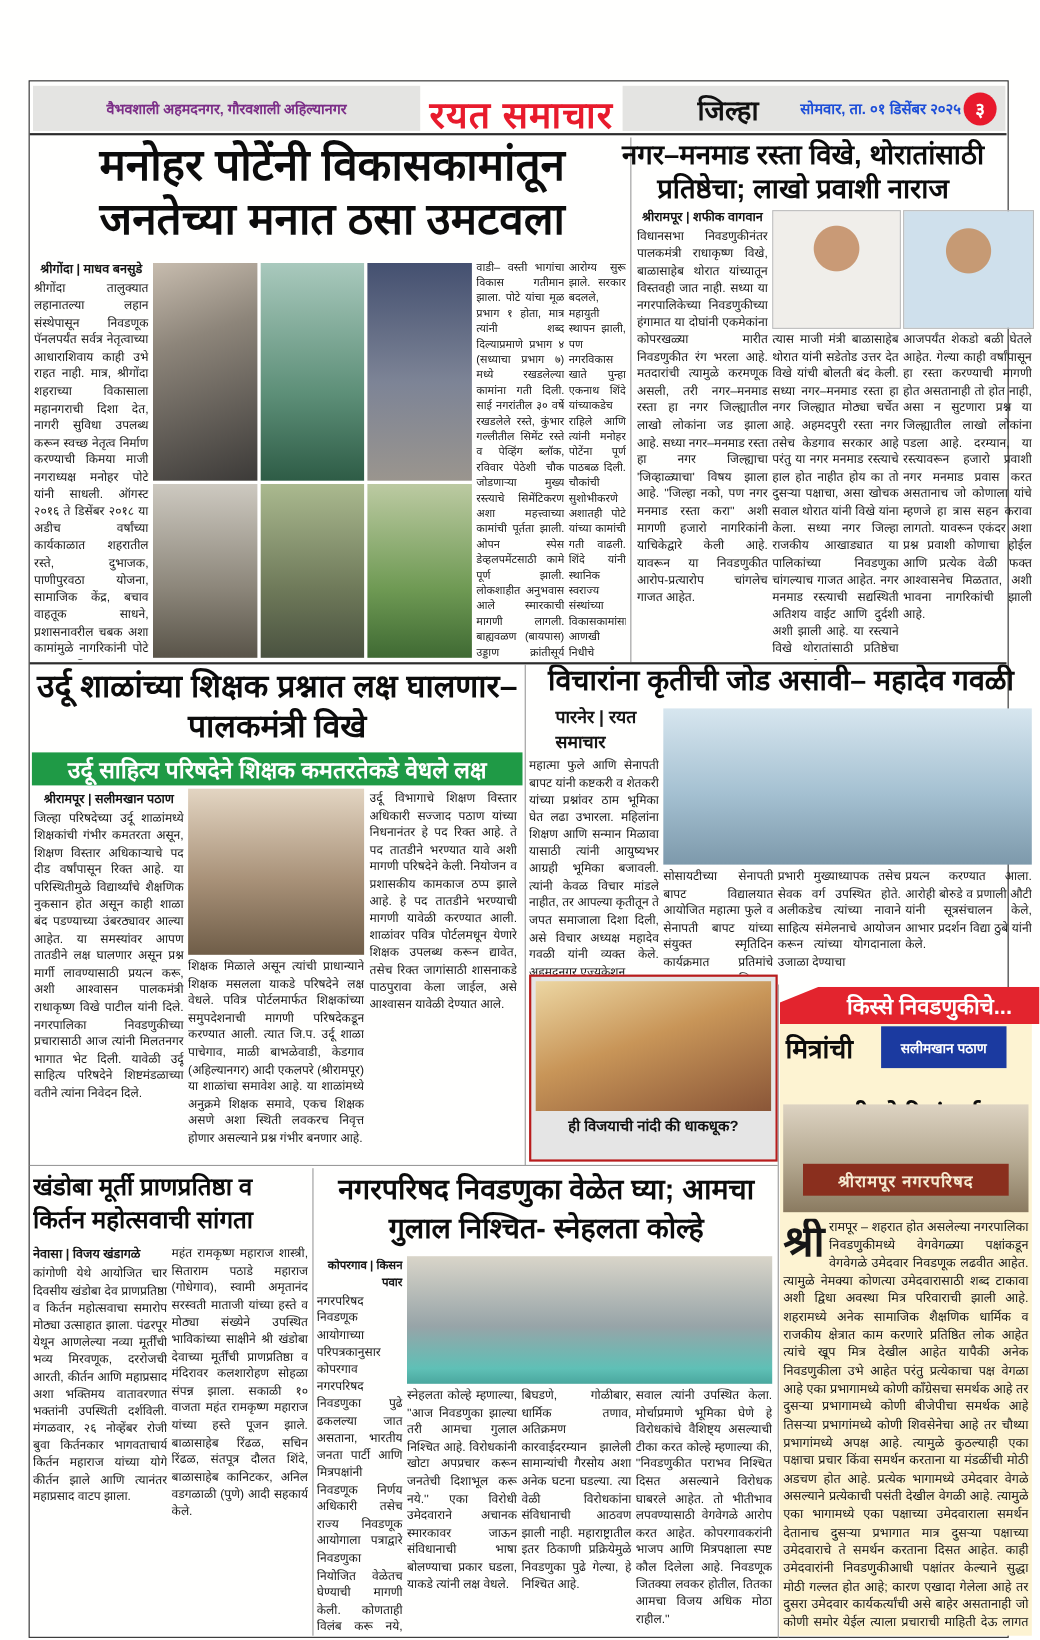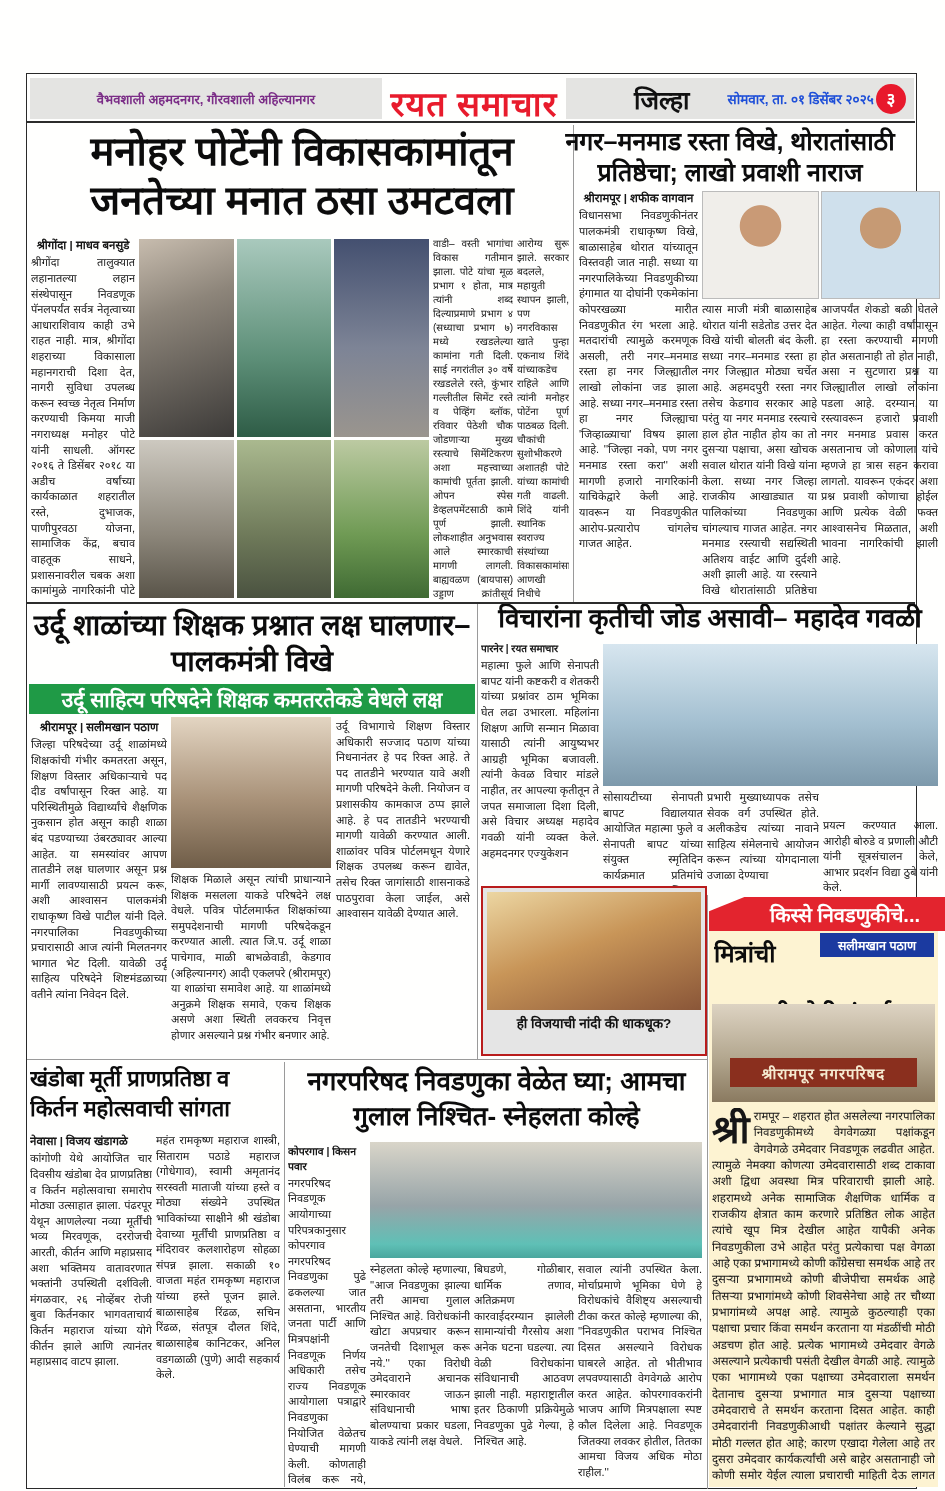--- a/index.html
+++ b/index.html
@@ -118,37 +118,37 @@
   </div>
   <div class="abs urduphoto" style="left:171px;top:717px;width:160px;height:151px;"></div>
   <div class="abs col" style="left:171px;top:872px;width:160px;height:186px;">शिक्षक मिळाले असून त्यांची प्राधान्याने शिक्षक मसलला याकडे परिषदेने लक्ष वेधले. पवित्र पोर्टलमार्फत शिक्षकांच्या समुपदेशनाची मागणी परिषदेकडून करण्यात आली. त्यात जि.प. उर्दू शाळा पाचेगाव, माळी बाभळेवाडी, केडगाव (अहिल्यानगर) आदी एकलपरे (श्रीरामपूर) या शाळांचा समावेश आहे. या शाळांमध्ये अनुक्रमे शिक्षक समावे, एकच शिक्षक असणे अशा स्थिती लवकरच निवृत्त होणार असल्याने प्रश्न गंभीर बनणार आहे.</div>
   <div class="abs col" style="left:336px;top:719px;width:134px;height:339px;">उर्दू विभागाचे शिक्षण विस्तार अधिकारी सज्जाद पठाण यांच्या निधनानंतर हे पद रिक्त आहे. ते पद तातडीने भरण्यात यावे अशी मागणी परिषदेने केली. नियोजन व प्रशासकीय कामकाज ठप्प झाले आहे. हे पद तातडीने भरण्याची मागणी यावेळी करण्यात आली. शाळांवर पवित्र पोर्टलमधून येणारे शिक्षक उपलब्ध करून द्यावेत, तसेच रिक्त जागांसाठी शासनाकडे पाठपुरावा केला जाईल, असे आश्वासन यावेळी देण्यात आले.</div>
 
   <div class="abs vline" style="left:477px;top:604px;height:456px;"></div>
 
   <div class="abs hl hl-gavli" style="left:482px;top:604px;width:456px;height:34px;">विचारांना कृतीची जोड असावी– महादेव गवळी</div>
 
   <div class="abs col" style="left:481px;top:642px;width:118px;height:248px;">
-    <span class="byline" style="font-size:10px;text-align:left;">पारनेर | रयत समाचार</span>
+    <span class="byline" style="font-size:16px;text-align:left;margin-left:24px;">पारनेर | रयत समाचार</span>
     <span>महात्मा फुले आणि सेनापती बापट यांनी कष्टकरी व शेतकरी यांच्या प्रश्नांवर ठाम भूमिका घेत लढा उभारला. महिलांना शिक्षण आणि सन्मान मिळावा यासाठी त्यांनी आयुष्यभर आग्रही भूमिका बजावली. त्यांनी केवळ विचार मांडले नाहीत, तर आपल्या कृतीतून ते जपत समाजाला दिशा दिली, असे विचार अध्यक्ष महादेव गवळी यांनी व्यक्त केले. अहमदनगर एज्युकेशन</span>
   </div>
   <div class="abs gavliphoto" style="left:603px;top:644px;width:335px;height:142px;"></div>
   <div class="abs col" style="left:603px;top:790px;width:100px;height:100px;">सोसायटीच्या सेनापती बापट विद्यालयात आयोजित महात्मा फुले व सेनापती बापट यांच्या संयुक्त स्मृतिदिन कार्यक्रमात प्रतिमांचे पूजन करून अभिवादन करण्यात आले. कार्यक्रमास कवी अॅड. राहुल ढाणगे, शाळा व्यवस्थापन समिती सदस्य</div>
   <div class="abs col" style="left:707px;top:790px;width:112px;height:100px;">प्रभारी मुख्याध्यापक तसेच सेवक वर्ग उपस्थित होते. अलीकडेच त्यांच्या नावाने साहित्य संमेलनाचे आयोजन करून त्यांच्या योगदानाला उजाळा देण्याचा</div>
-  <div class="abs col" style="left:823px;top:790px;width:115px;height:100px;margin-top:28px;">प्रयत्न करण्यात आला. आरोही बोरुडे व प्रणाली औटी यांनी सूत्रसंचालन केले, आभार प्रदर्शन विद्या ठुबे यांनी केले.</div>
+  <div class="abs col" style="left:823px;top:790px;width:115px;height:100px;">प्रयत्न करण्यात आला. आरोही बोरुडे व प्रणाली औटी यांनी सूत्रसंचालन केले, आभार प्रदर्शन विद्या ठुबे यांनी केले.</div>
 
   <div class="abs pinkframe" style="left:481px;top:886px;width:214px;height:158px;">
     <div class="pinkimg"></div>
     <div class="pinkcap">ही विजयाची नांदी की धाकधूक?</div>
   </div>
 
   <div class="abs vline" style="left:707px;top:895px;height:594px;"></div>
   <div class="abs cream" style="left:709px;top:930px;width:229px;height:557px;"></div>
   <div class="abs redband" style="left:709px;top:897px;width:272px;height:34px;">किस्से निवडणुकीचे...</div>
-  <div class="abs bluestrip" style="left:820px;top:933px;width:114px;height:24px;">सलीमखान पठाण</div>
+  <div class="abs bluestrip" style="left:801px;top:933px;width:114px;height:38px;">सलीमखान पठाण</div>
   <div class="abs kisse-h1" style="left:714px;top:936px;width:105px;height:28px;">मित्रांची</div>
   <div class="abs kisse-h2" style="left:712px;top:968px;width:224px;height:30px;margin-top:28px;">झाली मोठी पंचाईत</div>
   <div class="abs kissephoto" style="left:712px;top:1004px;width:223px;height:98px;">
     <div class="kissesign">श्रीरामपूर नगरपरिषद</div>
   </div>
   <div class="abs col" style="left:712px;top:1108px;width:223px;height:376px;font-size:11.5px;">
     <span class="dropcap">श्री</span>
     <span>रामपूर – शहरात होत असलेल्या नगरपालिका निवडणुकीमध्ये वेगवेगळ्या पक्षांकडून वेगवेगळे उमेदवार निवडणूक लढवीत आहेत. त्यामुळे नेमक्या कोणत्या उमेदवारासाठी शब्द टाकावा अशी द्विधा अवस्था मित्र परिवाराची झाली आहे. शहरामध्ये अनेक सामाजिक शैक्षणिक धार्मिक व राजकीय क्षेत्रात काम करणारे प्रतिष्ठित लोक आहेत त्यांचे खूप मित्र देखील आहेत यापैकी अनेक निवडणुकीला उभे आहेत परंतु प्रत्येकाचा पक्ष वेगळा आहे एका प्रभागामध्ये कोणी काँग्रेसचा समर्थक आहे तर दुसऱ्या प्रभागामध्ये कोणी बीजेपीचा समर्थक आहे तिसऱ्या प्रभागांमध्ये कोणी शिवसेनेचा आहे तर चौथ्या प्रभागांमध्ये अपक्ष आहे. त्यामुळे कुठल्याही एका पक्षाचा प्रचार किंवा समर्थन करताना या मंडळींची मोठी अडचण होत आहे. प्रत्येक भागामध्ये उमेदवार वेगळे असल्याने प्रत्येकाची पसंती देखील वेगळी आहे. त्यामुळे एका भागामध्ये एका पक्षाच्या उमेदवाराला समर्थन देतानाच दुसऱ्या प्रभागात मात्र दुसऱ्या पक्षाच्या उमेदवाराचे ते समर्थन करताना दिसत आहेत. काही उमेदवारांनी निवडणुकीआधी पक्षांतर केल्याने सुद्धा मोठी गल्लत होत आहे; कारण एखादा गेलेला आहे तर दुसरा उमेदवार कार्यकर्त्यांची असे बाहेर असतानाही जो कोणी समोर येईल त्याला प्रचाराची माहिती देऊ लागत आहे. निवडणुकीच्या मतदारसंघामध्ये अनेक जवळचे मित्र एकमेकांसमोर उभे ठाकले आहेत. अशावेळी त्यांच्या मित्रपरिवाराची मात्र मोठी पंचाईत होत आहे. त्यामुळे होईल त्याने आपले संबंध जपत कुणालाही न दुखविता समंजस तडजोडीचा प्रयत्न करताना मित्रांचे लक्ष लागले आहे.</span>
   </div>
 
@@ -157,21 +157,21 @@
   <div class="abs col" style="left:30px;top:1133px;width:122px;height:354px;">
     <span class="byline" style="text-align:left;">नेवासा | विजय खंडागळे</span>
     <span>कांगोणी येथे आयोजित चार दिवसीय खंडोबा देव प्राणप्रतिष्ठा व किर्तन महोत्सवाचा समारोप मोठ्या उत्साहात झाला. पंढरपूर येथून आणलेल्या नव्या मूर्तींची भव्य मिरवणूक, दररोजची आरती, कीर्तन आणि महाप्रसाद अशा भक्तिमय वातावरणात भक्तांनी उपस्थिती दर्शविली. मंगळवार, २६ नोव्हेंबर रोजी बुवा किर्तनकार भागवताचार्य किर्तन महाराज यांच्या योगे कीर्तन झाले आणि त्यानंतर महाप्रसाद वाटप झाला.</span>
   </div>
   <div class="abs col" style="left:156px;top:1133px;width:124px;height:354px;">महंत रामकृष्ण महाराज शास्त्री, सिताराम पठाडे महाराज (गोधेगाव), स्वामी अमृतानंद सरस्वती माताजी यांच्या हस्ते व मोठ्या संख्येने उपस्थित भाविकांच्या साक्षीने श्री खंडोबा देवाच्या मूर्तींची प्राणप्रतिष्ठा व मंदिरावर कलशारोहण सोहळा संपन्न झाला. सकाळी १० वाजता महंत रामकृष्ण महाराज यांच्या हस्ते पूजन झाले. बाळासाहेब रिंढळ, सचिन रिंढळ, संतपूत्र दौलत शिंदे, बाळासाहेब कानिटकर, अनिल वडगळाळी (पुणे) आदी सहकार्य केले.</div>
 
   <div class="abs vline" style="left:284px;top:1062px;height:425px;"></div>
 
   <div class="abs hl hl-kolhe" style="left:290px;top:1064px;width:413px;height:76px;">नगरपरिषद निवडणुका वेळेत घ्या; आमचा गुलाल निश्चित- स्नेहलता कोल्हे</div>
   <div class="abs col" style="left:288px;top:1144px;width:78px;height:343px;">
-    <span class="byline" style="text-align:left;font-size:10.5px;">कोपरगाव | किसन पवार</span>
+    <span class="byline" style="text-align:right;font-size:10.5px;">कोपरगाव | किसन पवार</span>
     <span>नगरपरिषद निवडणूक आयोगाच्या परिपत्रकानुसार कोपरगाव नगरपरिषद निवडणुका पुढे ढकलल्या जात असताना, भारतीय जनता पार्टी आणि मित्रपक्षांनी निवडणूक निर्णय अधिकारी तसेच राज्य निवडणूक आयोगाला पत्राद्वारे निवडणुका नियोजित वेळेतच घेण्याची मागणी केली. कोणताही विलंब करू नये, अशी ठाम भूमिका घेतली आहे. आ. स्नेहलता कोल्हे यांनी मुख्यमंत्र्यांना तसेच निवडणूक आयोगाला निवेदन देत स्पष्ट केले की, मतदारसंघात</span>
   </div>
   <div class="abs" style="left:370px;top:1142px;width:332px;height:116px;background:linear-gradient(180deg,#d9d5c9 0%,#97a4a8 55%,#5fc0b6 88%,#4aa79e 100%);"></div>
   <div class="abs col" style="left:370px;top:1262px;width:100px;height:225px;">स्नेहलता कोल्हे म्हणाल्या, ''आज निवडणुका झाल्या तरी आमचा गुलाल निश्चित आहे. विरोधकांनी खोटा अपप्रचार करून जनतेची दिशाभूल करू नये.'' एका विरोधी उमेदवाराने अचानक स्मारकावर जाऊन संविधानाची भाषा बोलण्याचा प्रकार घडला, याकडे त्यांनी लक्ष वेधले.</div>
   <div class="abs col" style="left:474px;top:1262px;width:100px;height:225px;">बिघडणे, गोळीबार, धार्मिक तणाव, अतिक्रमण कारवाईदरम्यान झालेली सामान्यांची गैरसोय अशा अनेक घटना घडल्या. त्या वेळी विरोधकांना संविधानाची आठवण झाली नाही. महाराष्ट्रातील इतर ठिकाणी प्रक्रियेमुळे निवडणुका पुढे गेल्या, हे निश्चित आहे.</div>
   <div class="abs col" style="left:578px;top:1262px;width:124px;height:225px;">सवाल त्यांनी उपस्थित केला. मोर्चाप्रमाणे भूमिका घेणे हे विरोधकांचे वैशिष्ट्य असल्याची टीका करत कोल्हे म्हणाल्या की, ''निवडणुकीत पराभव निश्चित दिसत असल्याने विरोधक घाबरले आहेत. तो भीतीभाव लपवण्यासाठी वेगवेगळे आरोप करत आहेत. कोपरगावकरांनी भाजप आणि मित्रपक्षाला स्पष्ट कौल दिलेला आहे. निवडणूक जितक्या लवकर होतील, तितका आमचा विजय अधिक मोठा राहील.''</div>
 
 </div>
 
 </body></html>

